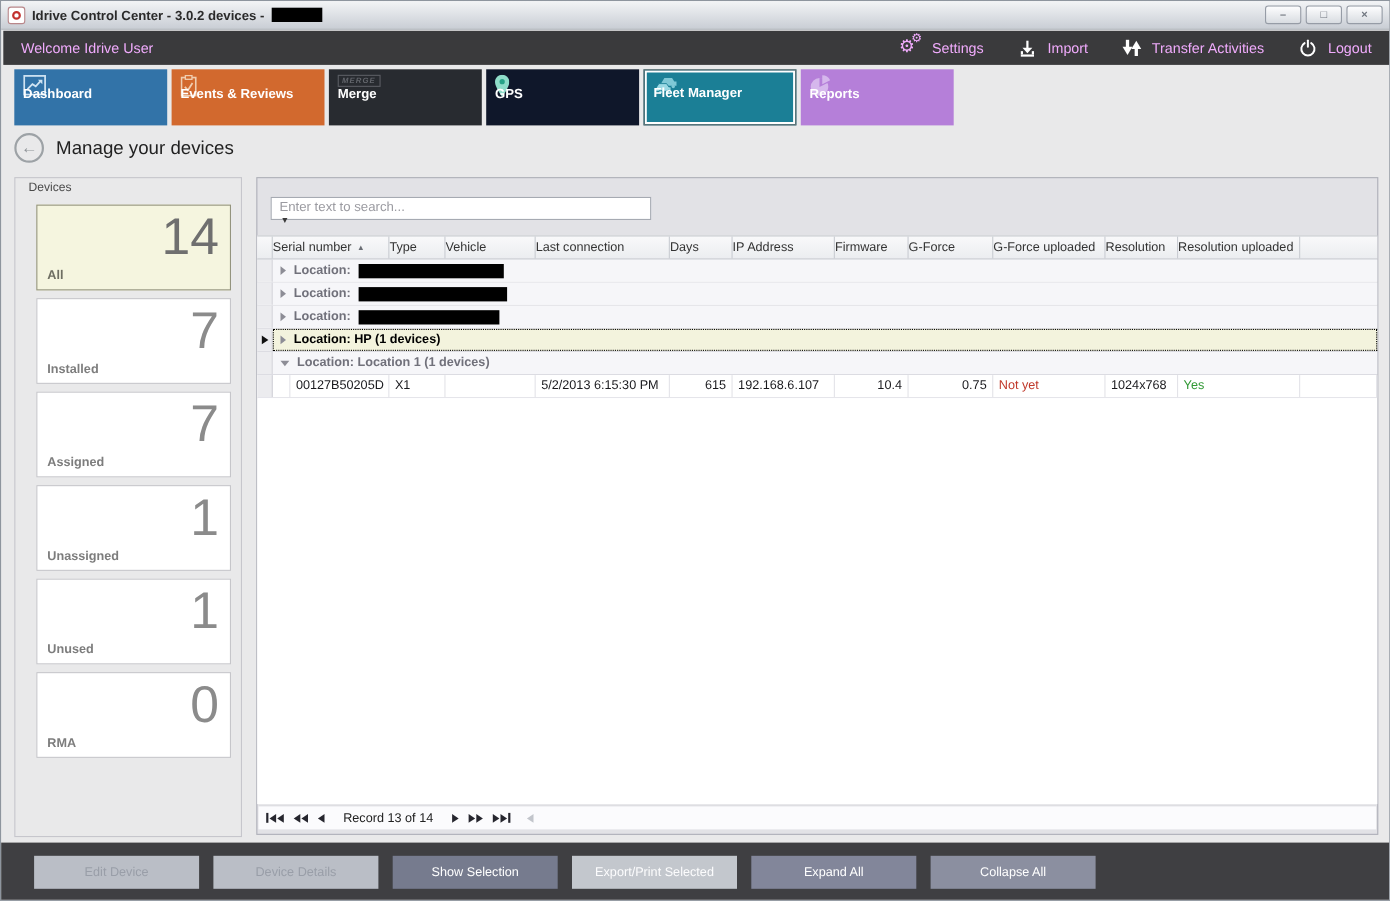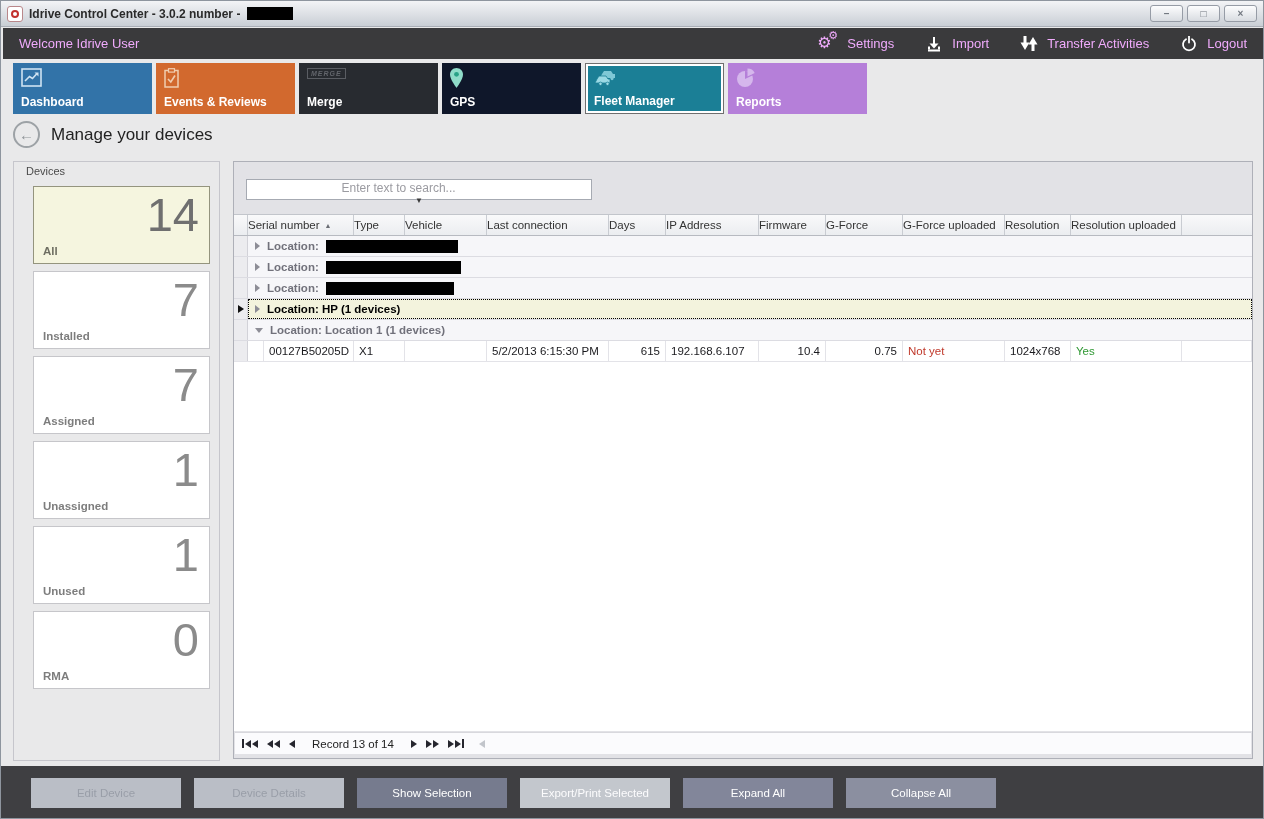--- a/index.html
+++ b/index.html
@@ -29,21 +29,21 @@
   .welcome{font-size:13px;}
   .topmenu{margin-left:auto;display:flex;align-items:center;gap:30px;}
   .menu-item{display:flex;align-items:center;gap:8px;font-size:13px;cursor:pointer;}
   .micon{display:flex;align-items:center;justify-content:center;width:20px;height:18px;}
   .gearwrap{position:relative;width:22px;height:20px;}
   .gear-big{position:absolute;left:0;top:1px;font-size:16px;line-height:16px;}
   .gear-small{position:absolute;left:11px;top:-4px;font-size:11px;line-height:11px;}
   
   .tiles-row{position:absolute;top:62px;left:12px;display:flex;gap:4px;}
   .tile{width:139px;height:51px;position:relative;color:#fff;cursor:pointer;}
-  .tile .tlabel{position:absolute;left:8px;bottom:5px;font-size:12px;font-weight:bold;}
+  .tile .tlabel{position:absolute;left:8px;bottom:22px;font-size:12px;font-weight:bold;}
   .tile .ticon{position:absolute;left:8px;top:5px;}
   .t-dashboard{background:#3273a8;}
   .t-events{background:#d2692e;}
   .t-merge{background:#282b30;}
   .t-gps{background:#0f172a;}
   .t-fleet{background:#1b7f96;border:1px solid #6f6f6f;box-shadow:inset 0 0 0 2px #ffffff;}
   .t-reports{background:#b57fd9;}
   .merge-badge{font-size:7px;font-style:italic;font-weight:bold;letter-spacing:1px;color:#63666c;
     border:1px solid #5a5d63;padding:1px 3px;display:inline-block;}
   
@@ -59,21 +59,21 @@
   .card{height:78px;background:#ffffff;border:1px solid #c6c6ca;position:relative;cursor:pointer;}
   .card .count{position:absolute;top:0px;right:10px;font-size:47px;color:#8b8b8b;}
   .card .clabel{position:absolute;left:9px;bottom:6px;font-size:11.5px;font-weight:bold;color:#7d7d7d;}
   .card.selected{background:#f5f5df;border-color:#94947e;}
   .card.selected .count{color:#6f6f6f;}
   .card.selected .clabel{color:#6e6e62;text-align:right;}
   
   .main-panel{position:absolute;left:232px;top:160px;width:1020px;height:598px;
     background:#e2e2e6;border:1px solid #aeb0b8;}
   .search-combo{position:absolute;top:17px;left:12px;width:346px;height:21px;background:#fff;
-    border:1px solid #a6aab2;display:flex;align-items:center;padding:0 5px;flex-direction:column;}
+    border:1px solid #a6aab2;display:flex;align-items:flex-start;padding:0 5px;flex-direction:column;}
   .search-input{flex:1;border:none;outline:none;font-size:12px;color:#333;background:transparent;
     font-family:"Liberation Sans",sans-serif;}
   .search-input::placeholder{color:#9b9ba1;}
   .combo-arrow{font-size:8px;color:#3a3a3a;width:14px;text-align:center;cursor:pointer;}
   
   .grid{position:absolute;top:52px;left:0;right:0;bottom:27px;background:#fff;
     display:flex;flex-direction:column;font-size:11.5px;}
   .g-header{display:flex;height:22px;background:linear-gradient(#f9f9fa,#ebedf0);
     border-top:1px solid #c2c5cb;border-bottom:1px solid #b7bac1;color:#333;}
   .gh{border-right:1px solid #c9ccd2;display:flex;align-items:center;
@@ -138,21 +138,21 @@
 </style>
 </head>
 <body>
 
 <div class="window">
 
   <div class="titlebar">
     <div class="app-icon">
         <span class="ring"></span>
       </div>
-    <span class="title-text">Idrive Control Center - 3.0.2 number -</span>
+    <span class="title-text">Idrive Control Center - 3.0.2 devices -</span>
     <span class="redact title-redact"></span>
     <div class="winbtns">
       <button class="winbtn">–</button>
       <button class="winbtn">□</button>
       <button class="winbtn">×</button>
     </div>
   </div>
 
   <div class="topbar">
     <span class="welcome">Welcome Idrive User</span>

